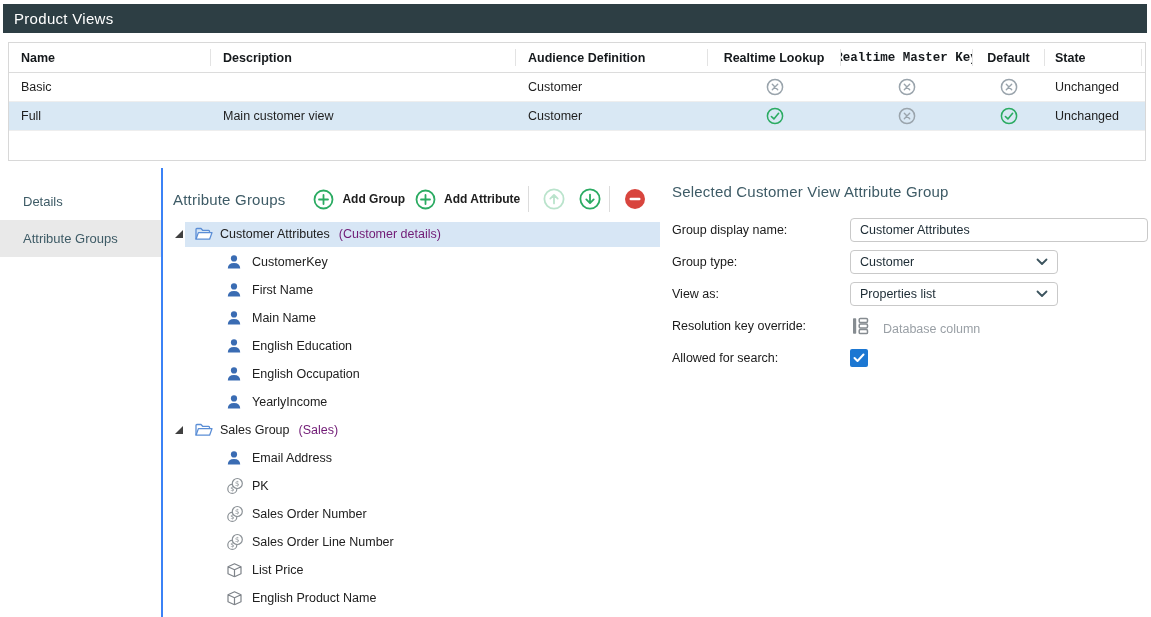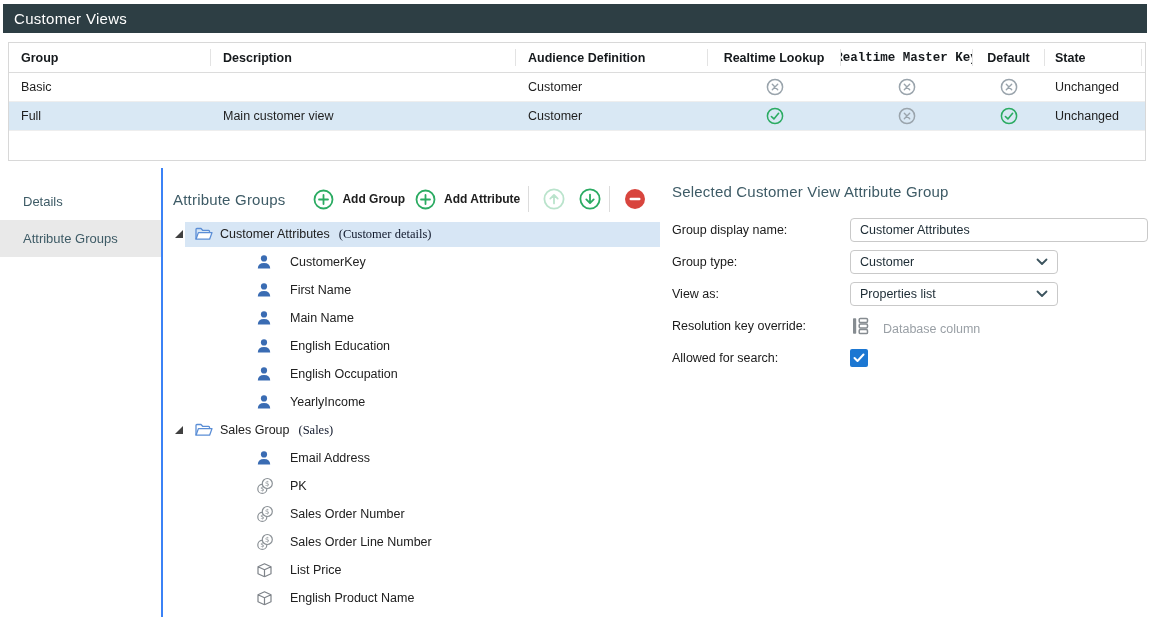--- a/index.html
+++ b/index.html
@@ -58,24 +58,24 @@
   .ic { display:inline-flex; align-items:center; }
   .ic svg { display:block; }
 
   .tree { margin-top:4px; }
   .tree-row { height:28px; display:flex; align-items:center; cursor:pointer; }
   .tree-row.group-row { padding-left:11px; }
   .expander { width:0; height:0; border-left:8px solid transparent; border-bottom:8px solid #404040;
               margin-right:2px; flex:none; }
   .group-box { display:flex; align-items:center; height:25px; flex:1; padding-left:9px; }
   .group-box.selected { background:#d7e6f5; }
-  .tree-row.child { padding-left:92px;gap:8px; }
+  .tree-row.child { padding-left:62px; }
   .tree-row .icwrap { width:19px; display:flex; justify-content:flex-start; flex:none; }
   .t-label { margin-left:7px; color:#212121; }
-  .t-suffix { margin-left:9px; color:#0f172a;font-family:Liberation Serif, serif; }
+  .t-suffix { margin-left:9px; color:#701a75; }
 
   
   .form-panel { position:absolute; left:672px; top:168px; right:0; bottom:0; padding-top:14px; }
   .form-panel .panel-title { display:block; height:20px; line-height:20px; }
   .form { margin-top:12px; }
   .f-row { display:flex; align-items:center; height:32px; }
   .f-label { width:178px; color:#1a1a1a; }
   .f-input { width:298px; height:24px; border:1px solid #c9c9c9; border-radius:4px;
              padding:0 9px; font-family:inherit; font-size:12.5px; color:#1b2a33; outline:none; }
   .f-select { width:208px; height:24px; border:1px solid #c9c9c9; border-radius:4px;
@@ -87,26 +87,26 @@
               display:flex; align-items:center; justify-content:center; cursor:pointer; }
   .checkbox svg { display:none; }
   .checkbox.checked svg { display:block; }
 </style>
 </head>
 <body>
 
 <div class="screen">
 
   <div class="titlebar">
-    <span>Customer Views</span>
+    <span>Product Views</span>
   </div>
 
   <div class="views-table">
     <div class="trow thead-row">
-      <div class="cell c-name">Group</div>
+      <div class="cell c-name">Name</div>
       <div class="cell c-desc">Description</div>
       <div class="cell c-aud">Audience Definition</div>
       <div class="cell c-lookup center">Realtime Lookup</div>
       <div class="cell c-mkey center">Realtime Master Key</div>
       <div class="cell c-def center">Default</div>
       <div class="cell c-state">State</div>
       <div class="cell c-fill"></div>
     </div>
     <div>
         <div class="trow body-row">

